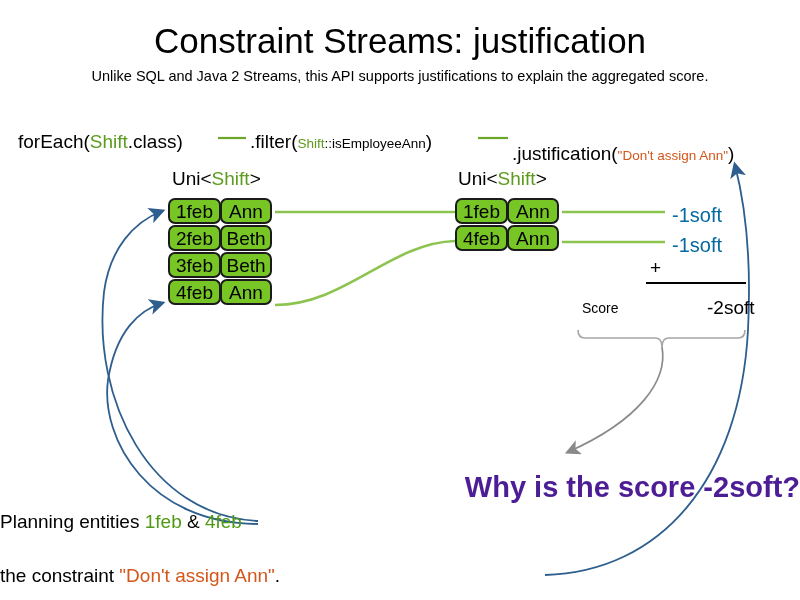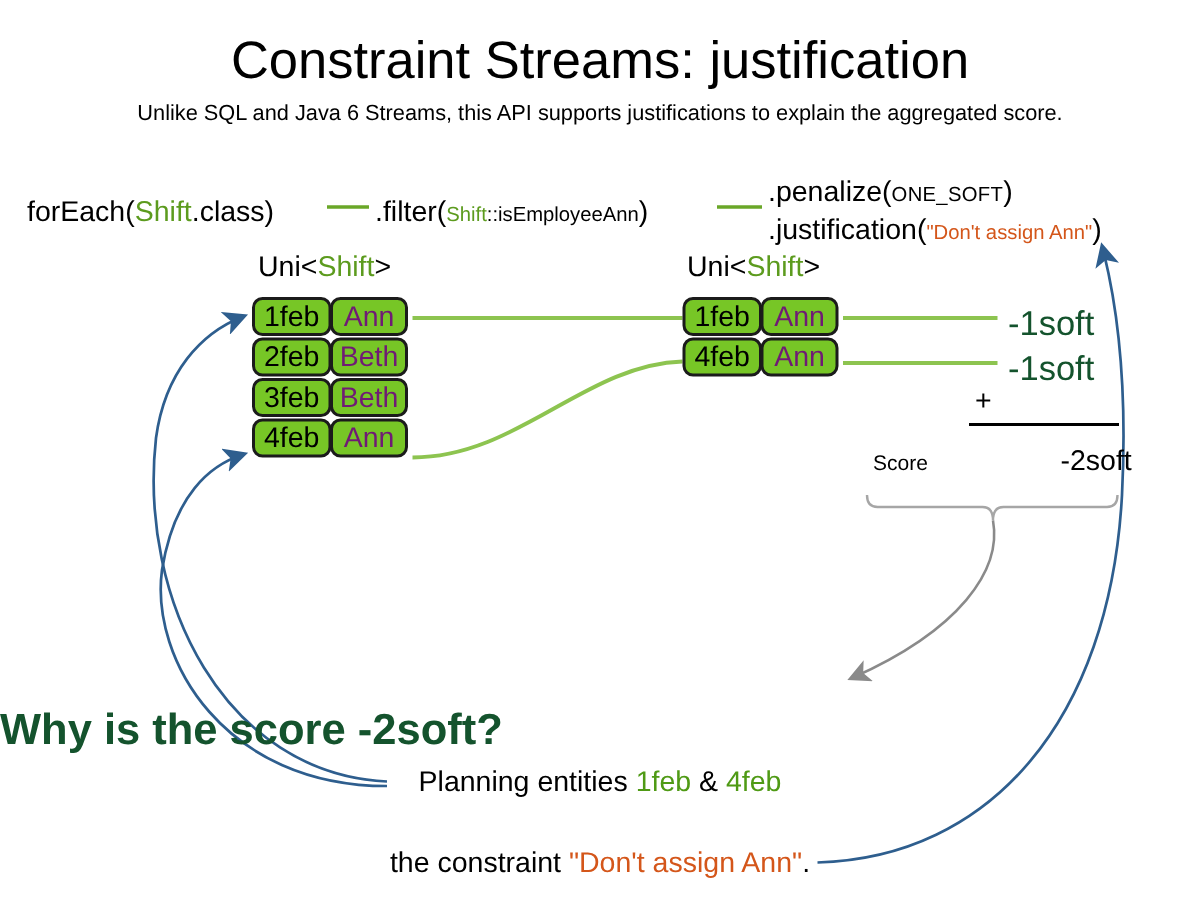--- a/index.html
+++ b/index.html
@@ -39,50 +39,50 @@
   .cardstack{position:absolute;}
   #stack-left{left:168px;top:198px;}
   #stack-right{left:455px;top:198px;}
   .card{display:flex;align-items:stretch;margin-bottom:1px;}
   .cell{
     background:#77c626;border:2px solid #1b1b1b;border-radius:7px;
     height:26px;display:flex;align-items:center;justify-content:center;
     font-size:19px;line-height:19px;box-sizing:border-box;
   }
   .cell.date{width:53px;color:#000;}
-  .cell.name{width:52px;color:#701a75;margin-left:-1px;}
+  .cell.name{width:52px;color:#000000;margin-left:-1px;}
 
-  .softlabel{position:absolute;font-size:23px;line-height:22px;color:#14532d;white-space:nowrap;}
+  .softlabel{position:absolute;font-size:20px;line-height:22px;color:#0369a1;white-space:nowrap;}
   #soft-1{left:672px;top:204px;}
   #soft-2{left:672px;top:234px;}
 
   #plus-sign{position:absolute;left:650px;top:258px;font-size:19px;line-height:20px;color:#000;}
   #sum-rule{position:absolute;left:646px;top:282px;width:100px;height:2px;background:#000;}
   #score-label{position:absolute;left:582px;top:297px;font-size:14px;line-height:22px;color:#000;}
   #score-total{position:absolute;left:707px;top:297px;font-size:19px;line-height:22px;color:#000;}
 
   .why{
-    position:absolute;left:0;top:470px;width:800px;text-align:left;
-    font-size:29px;line-height:34px;font-weight:bold;color:#14532d;
+    position:absolute;left:0;top:470px;width:800px;text-align:right;
+    font-size:29px;line-height:34px;font-weight:bold;color:#4c1d95;
   }
   .explain{
-    position:absolute;left:0;width:800px;text-align:center;
+    position:absolute;left:0;width:800px;text-align:left;
     font-size:19px;line-height:24px;color:#000;
   }
   #explain-1{top:510px;}
   #explain-2{top:537px;}
   #explain-3{top:564px;}
 </style>
 </head>
 <body>
 
 <div id="stage">
 
   <div class="title">Constraint Streams: justification</div>
-  <div class="subtitle">Unlike SQL and Java 6 Streams, this API supports justifications to explain the aggregated score.</div>
+  <div class="subtitle">Unlike SQL and Java 2 Streams, this API supports justifications to explain the aggregated score.</div>
 
   <svg class="layer" viewBox="0 0 800 600">
     <defs>
       <marker id="bluehead" markerWidth="9" markerHeight="9" refX="7" refY="4.5" orient="auto">
         <path d="M0,0 L9,4.5 L0,9 L2.2,4.5 Z" fill="#2e5e8e"></path>
       </marker>
       <marker id="grayhead" markerWidth="9" markerHeight="9" refX="7" refY="4.5" orient="auto">
         <path d="M0,0 L9,4.5 L0,9 L2.2,4.5 Z" fill="#8a8a8a"></path>
       </marker>
     </defs>
@@ -107,23 +107,20 @@
   </svg>
 
   <div class="code" id="code-filter">
     <span>.filter(</span><span class="green small-code">Shift</span><span class="small-code">::isEmployeeAnn</span><span>)</span>
   </div>
 
   <div class="code" id="code-foreach">
     <span>forEach(</span><span class="green">Shift</span><span>.class)</span>
   </div>
 
-  <div class="code" id="code-penalize">
-    <span>.penalize(</span><span class="smcaps">ONE_SOFT</span><span>)</span>
-  </div>
 
   <div class="code" id="code-asconstraint">
     <span>.justification(</span><span class="orange small-code">"Don't assign Ann"</span><span>)</span>
   </div>
 
   <div class="unilabel" id="uni-left">
     <span>Uni&lt;</span><span class="green">Shift</span><span>&gt;</span>
   </div>
   <div class="unilabel" id="uni-right">
     <span>Uni&lt;</span><span class="green">Shift</span><span>&gt;</span>

